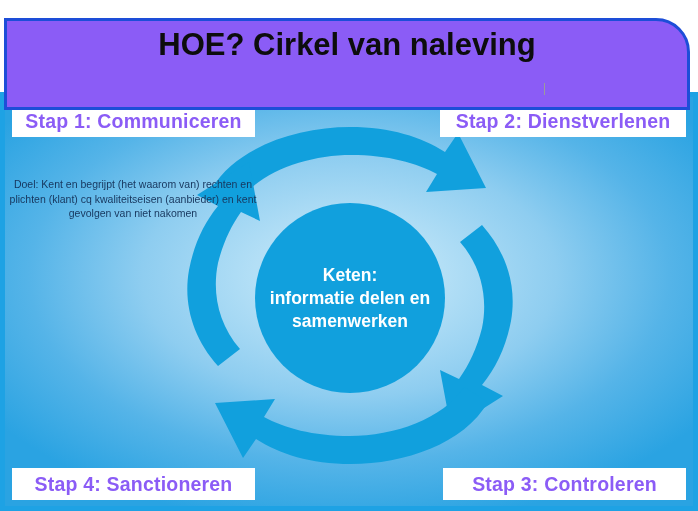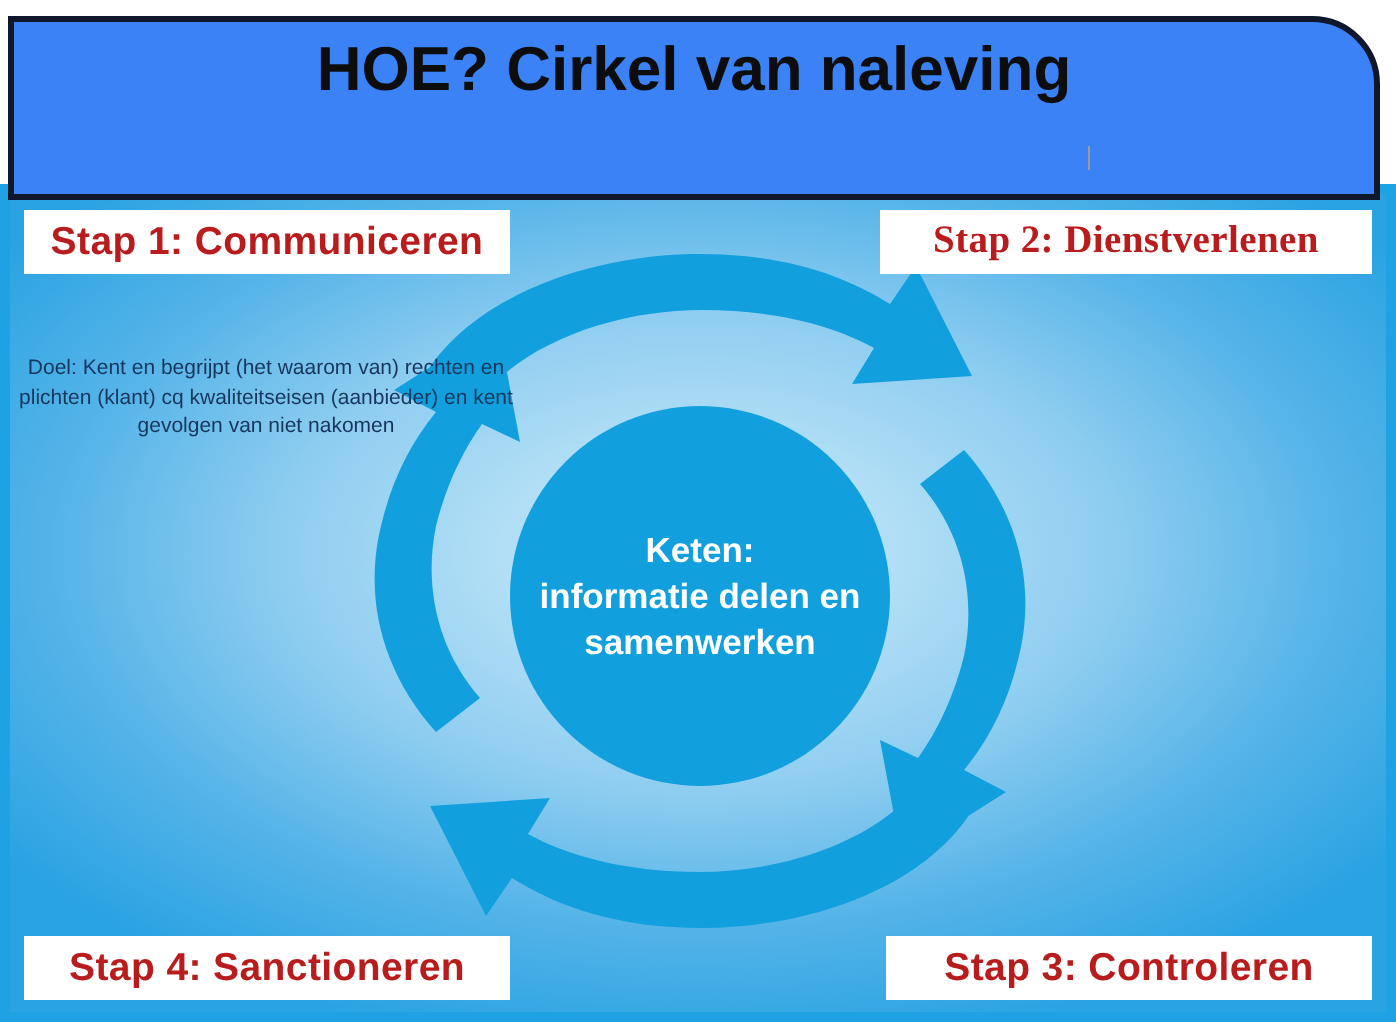--- a/index.html
+++ b/index.html
@@ -46,25 +46,25 @@
     height: 419px;
     border: 5px solid #1ea2e4;
     box-sizing: border-box;
     pointer-events: none;
   }
 
   
   #title-box {
     position: absolute;
     left: 4px;
-    top: 8px;
+    top: 18px;
     width: 686px;
     height: 92px;
-    background: #3b82f6;
-    border: 3px solid #0f172a;
+    background: #8b5cf6;
+    border: 3px solid #1d4ed8;
     border-top-right-radius: 34px;
     box-sizing: border-box;
   }
   #title-text {
     position: absolute;
     left: 0;
     top: 6px;
     width: 100%;
     text-align: center;
     font-size: 31px;
@@ -82,28 +82,28 @@
     background: #9b9b9b;
   }
 
   
   .step-box {
     position: absolute;
     background: #ffffff;
     display: flex;
     align-items: center;
     justify-content: center;
-    color: #b91c1c;
+    color: #8b5cf6;
     font-weight: bold;
     font-size: 19.5px;
     letter-spacing: 0.2px;
     white-space: nowrap;
   }
   #step1-box { left: 12px;  top: 105px; width: 243px; height: 32px; }
-  #step2-box { left: 440px; top: 105px; width: 246px; height: 32px; font-family: Liberation Serif, serif; }
+  #step2-box { left: 440px; top: 105px; width: 246px; height: 32px; }
   #step4-box { left: 12px;  top: 468px; width: 243px; height: 32px; }
   #step3-box { left: 443px; top: 468px; width: 243px; height: 32px; }
 
   
   .goal-text {
     position: absolute;
     color: #17365d;
     font-size: 10.5px;
     line-height: 14.5px;
     text-align: center;

